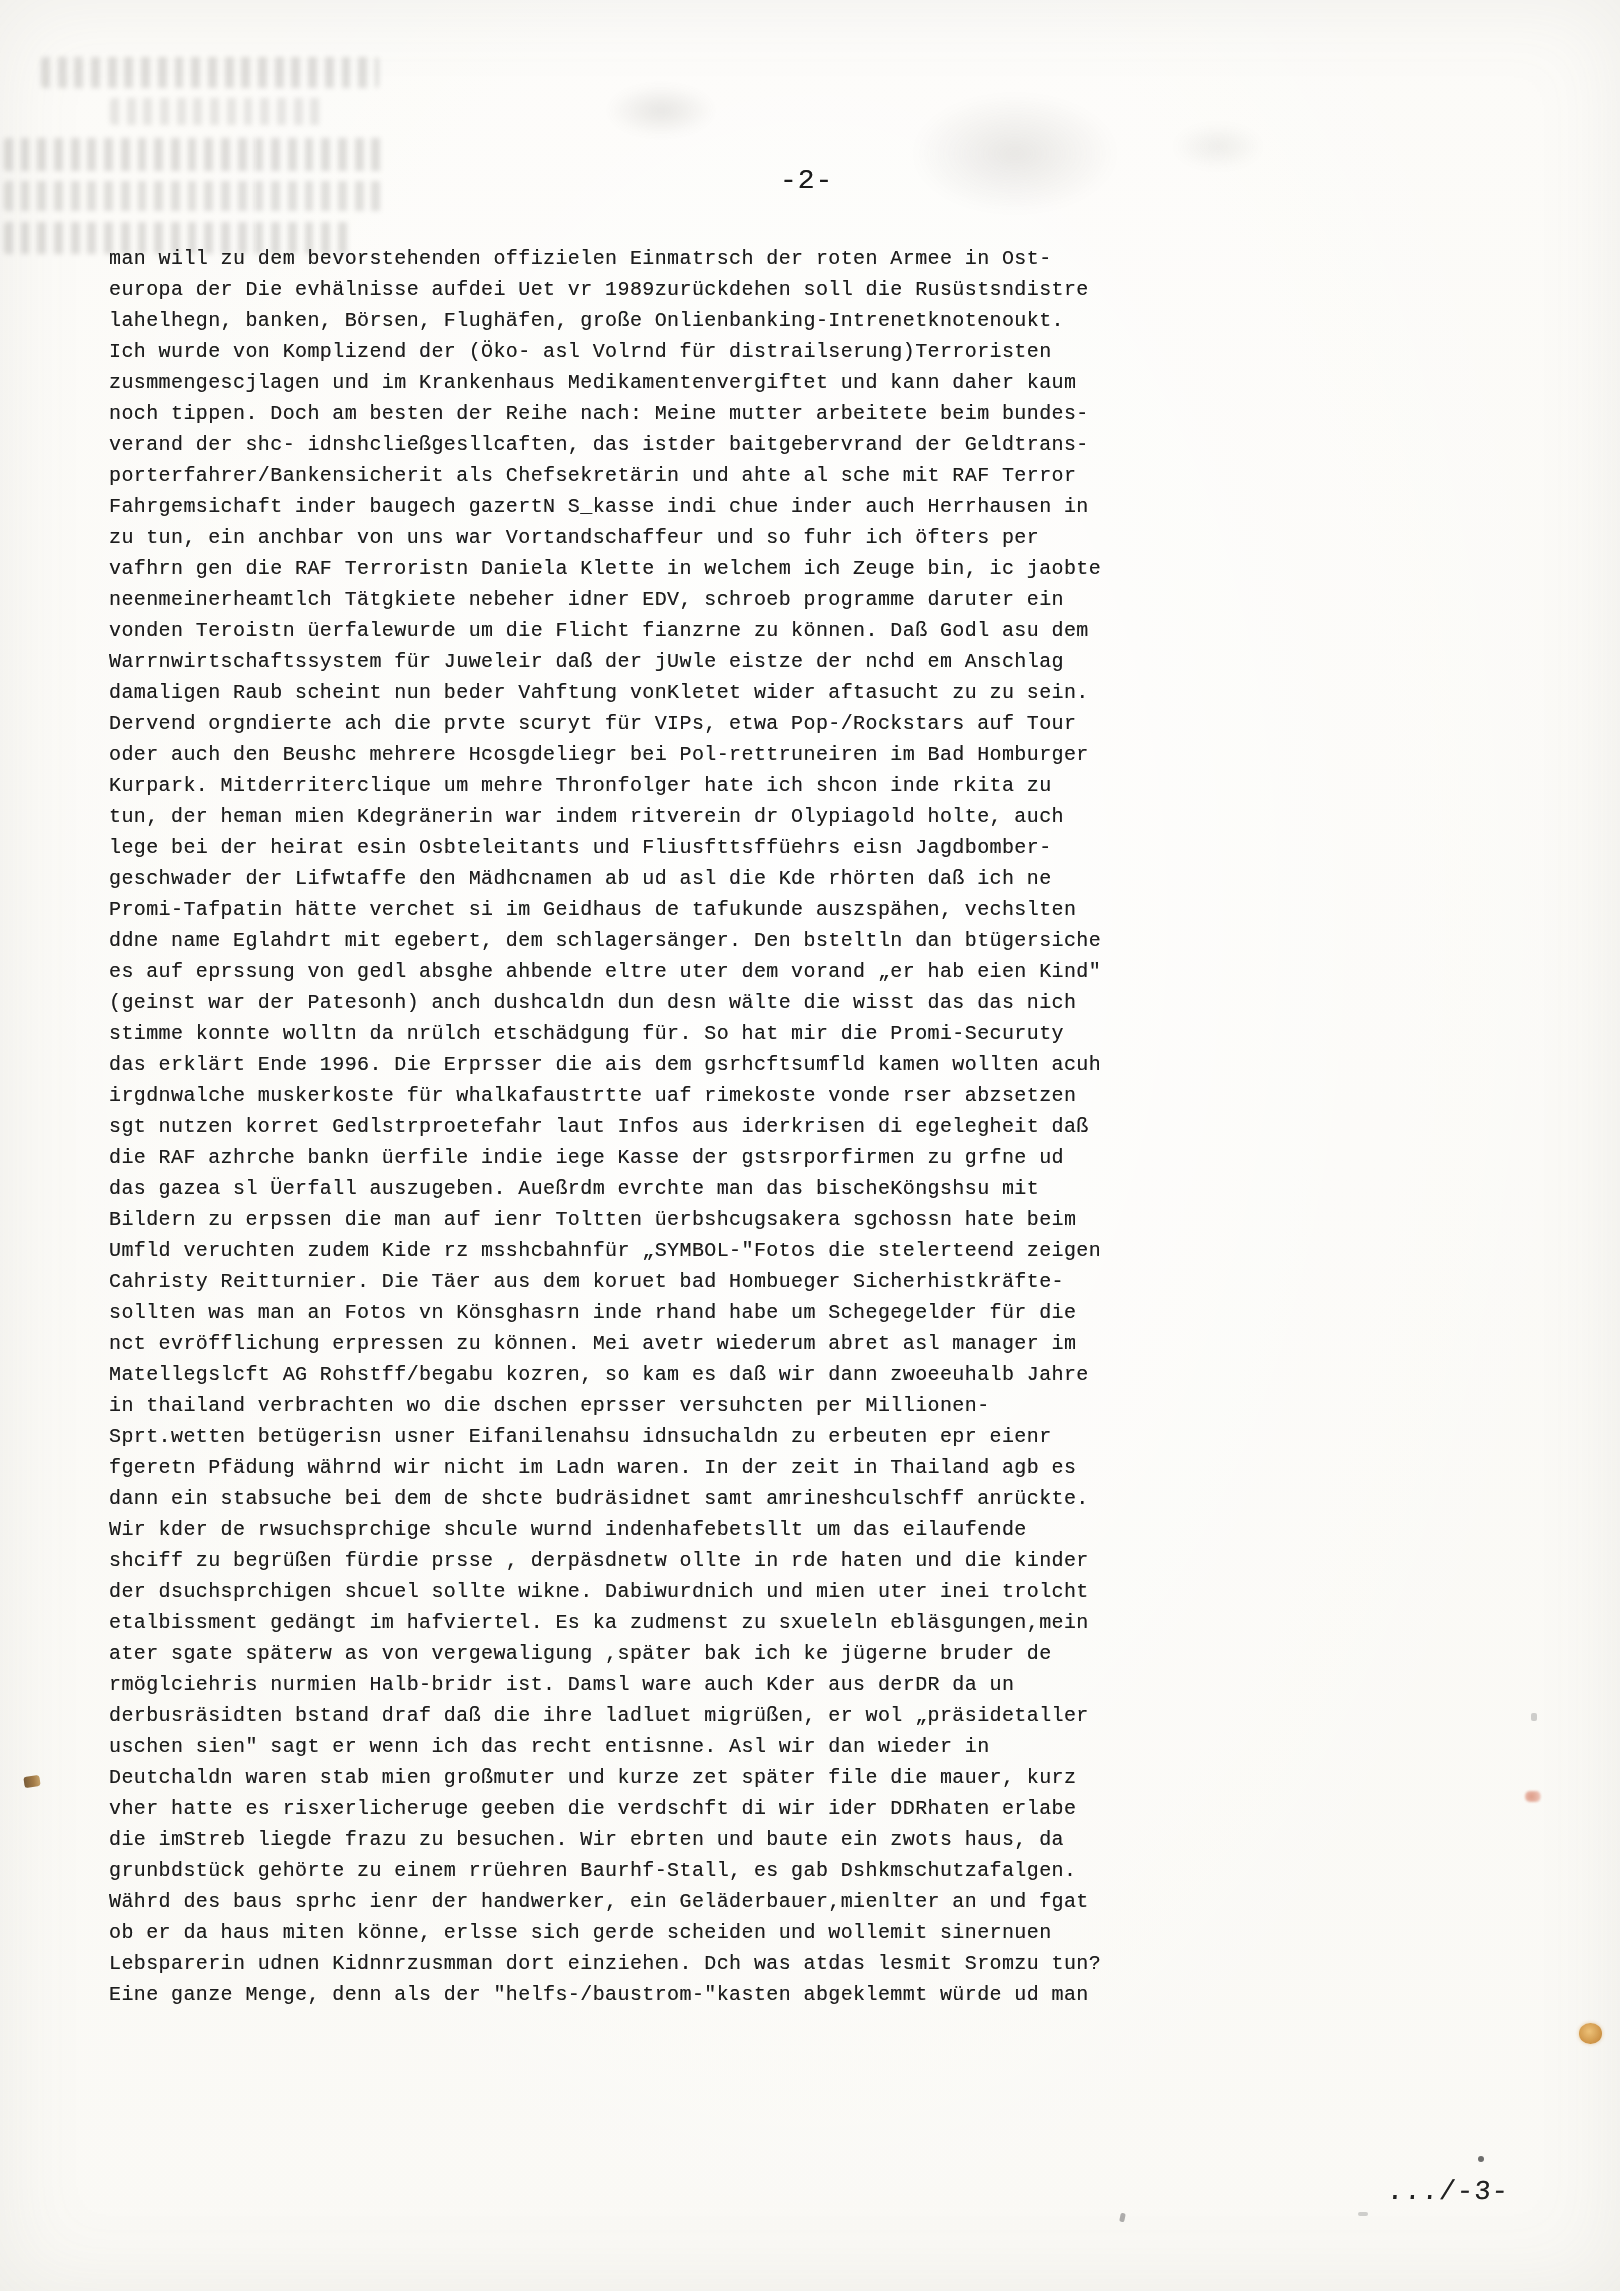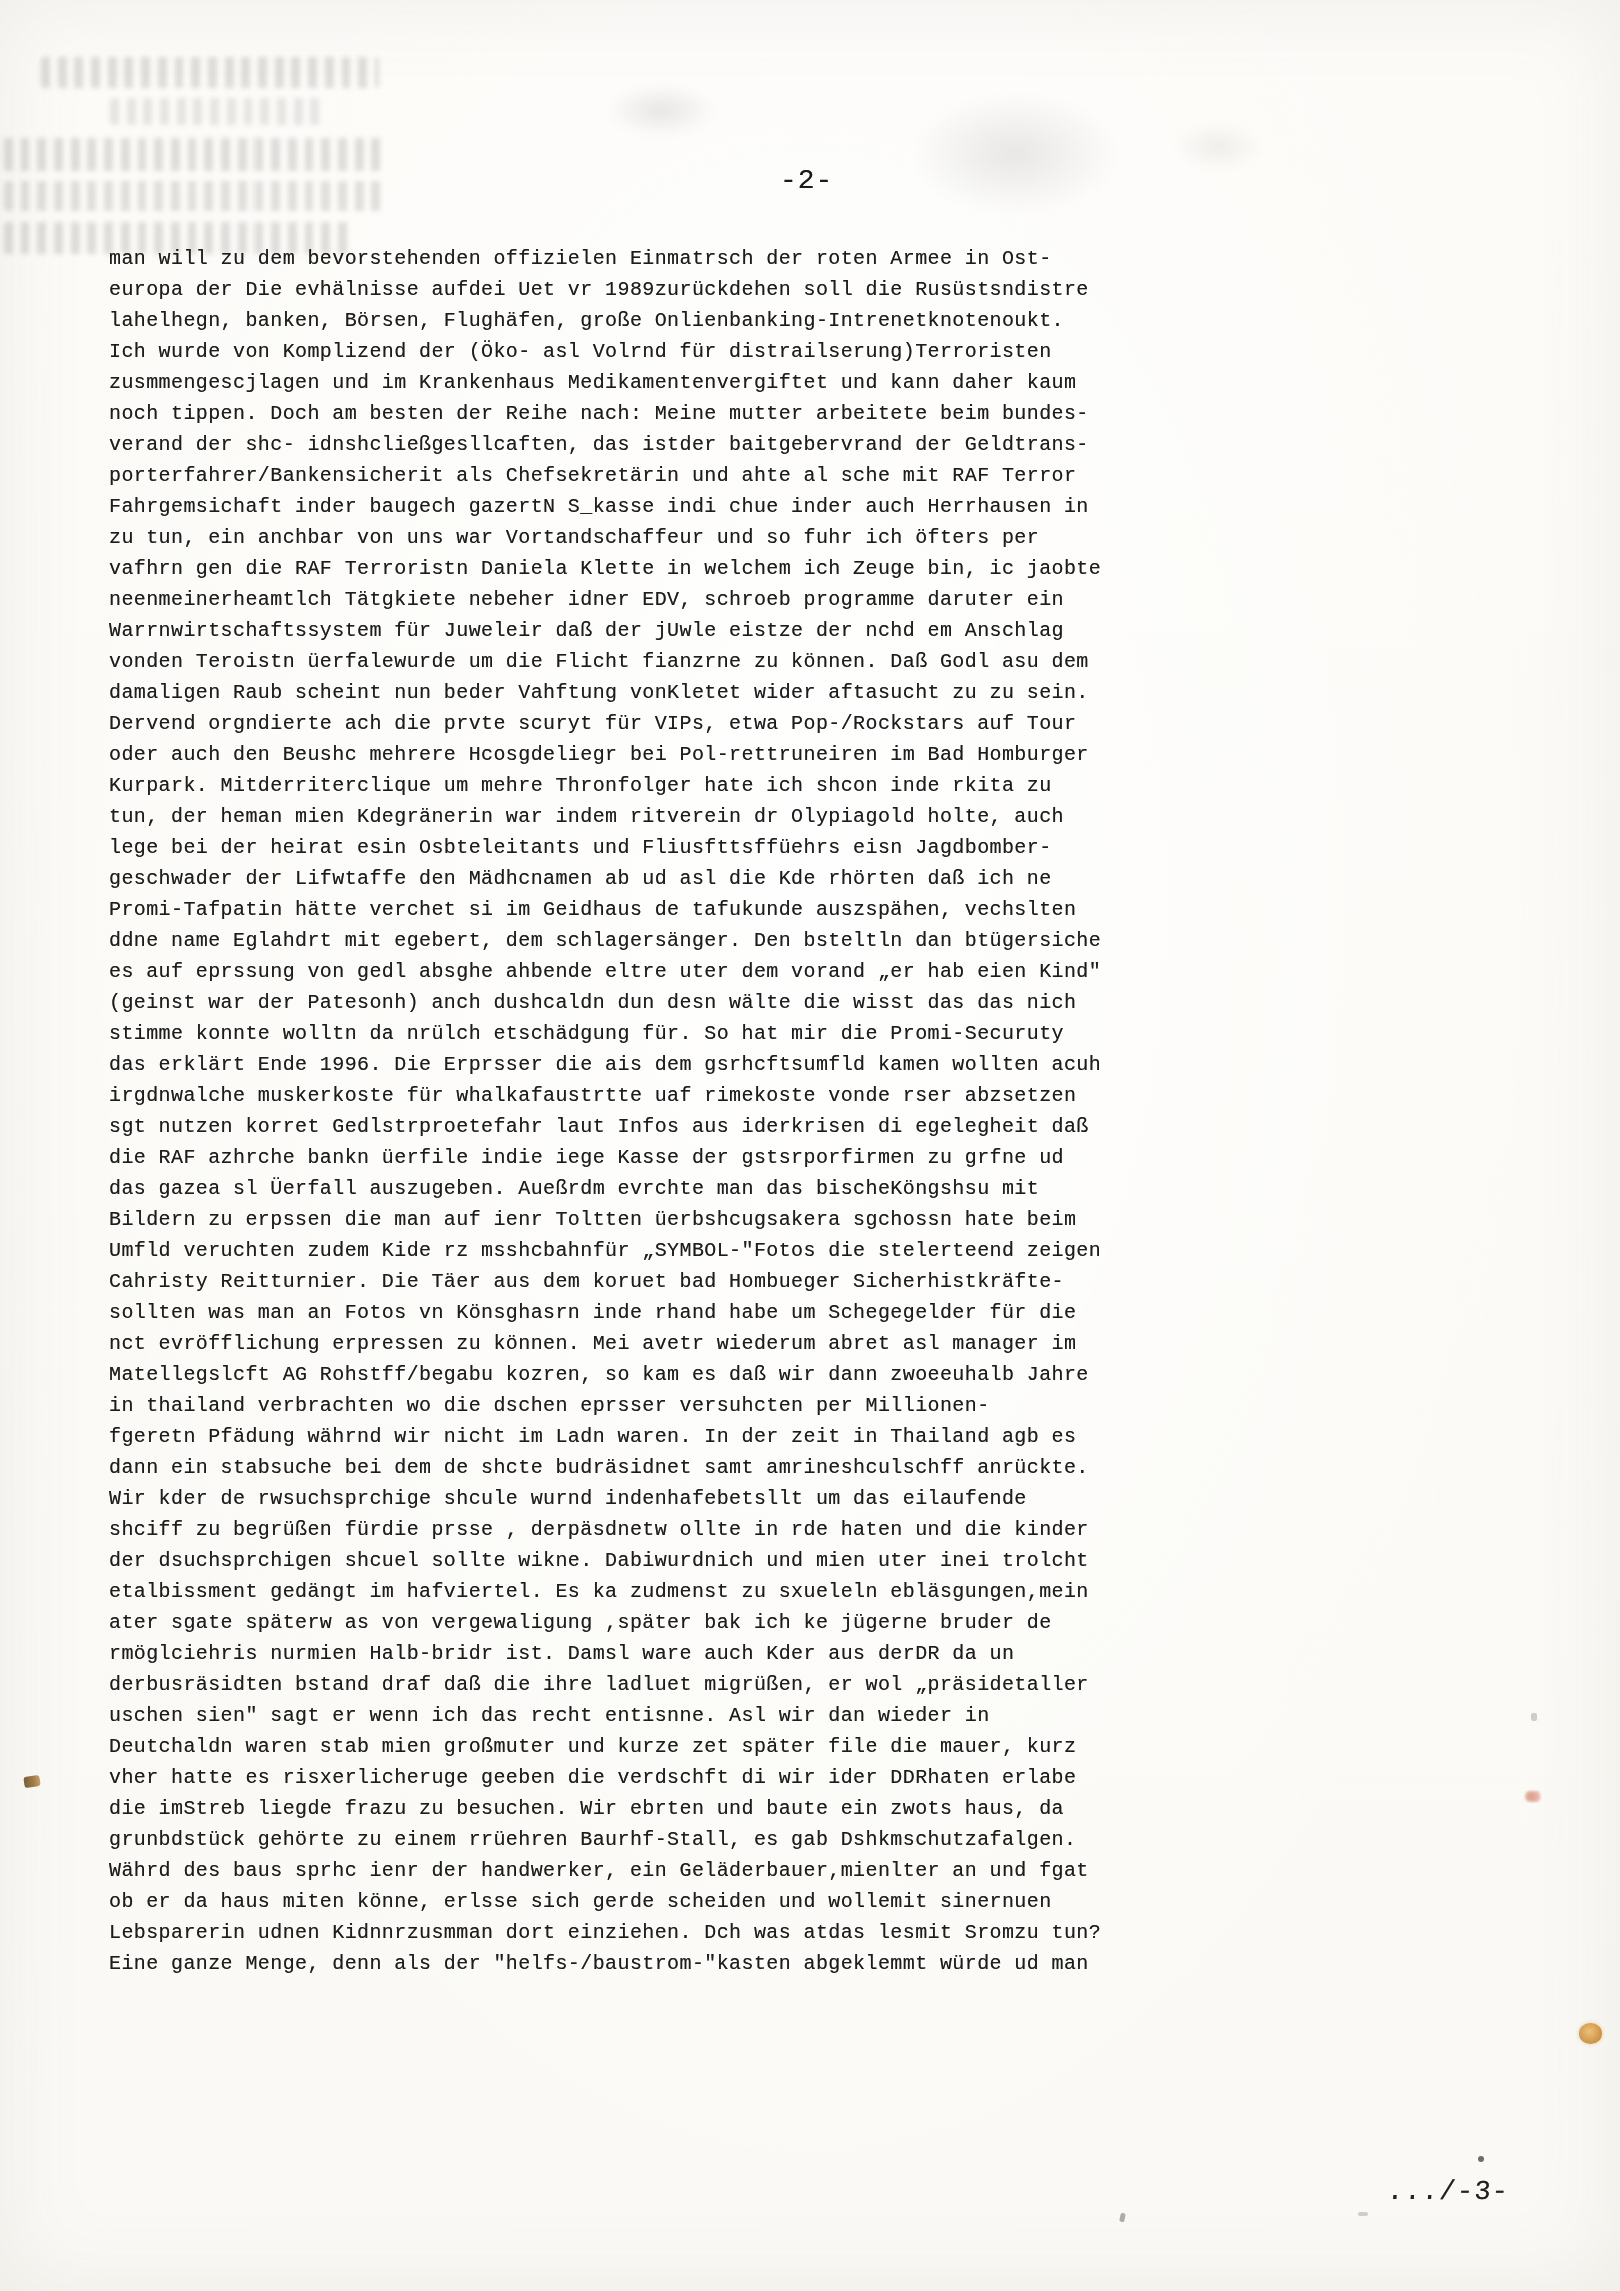--- a/index.html
+++ b/index.html
@@ -78,22 +78,22 @@
       <div class="line">lahelhegn, banken, Börsen, Flughäfen, große Onlienbanking-Intrenetknotenoukt.</div>
       <div class="line">Ich wurde von Komplizend der (Öko- asl Volrnd für distrailserung)Terroristen</div>
       <div class="line">zusmmengescjlagen und im Krankenhaus Medikamentenvergiftet und kann daher kaum</div>
       <div class="line">noch tippen. Doch am besten der Reihe nach: Meine mutter arbeitete beim bundes-</div>
       <div class="line">verand der shc- idnshcließgesllcaften, das istder baitgebervrand der Geldtrans-</div>
       <div class="line">porterfahrer/Bankensicherit als Chefsekretärin und ahte al sche mit RAF Terror</div>
       <div class="line">Fahrgemsichaft inder baugech gazertN S_kasse indi chue inder auch Herrhausen in</div>
       <div class="line">zu tun, ein anchbar von uns war Vortandschaffeur und so fuhr ich öfters per</div>
       <div class="line">vafhrn gen die RAF Terroristn Daniela Klette in welchem ich Zeuge bin, ic jaobte</div>
       <div class="line">neenmeinerheamtlch Tätgkiete nebeher idner EDV, schroeb programme daruter ein</div>
+      <div class="line">vonden Teroistn üerfalewurde um die Flicht fianzrne zu können. Daß Godl asu dem</div>
       <div class="line">Warrnwirtschaftssystem für Juweleir daß der jUwle eistze der nchd em Anschlag</div>
-      <div class="line">vonden Teroistn üerfalewurde um die Flicht fianzrne zu können. Daß Godl asu dem</div>
       <div class="line">damaligen Raub scheint nun beder Vahftung vonKletet wider aftasucht zu zu sein.</div>
       <div class="line">Dervend orgndierte ach die prvte scuryt für VIPs, etwa Pop-/Rockstars auf Tour</div>
       <div class="line">oder auch den Beushc mehrere Hcosgdeliegr bei Pol-rettruneiren im Bad Homburger</div>
       <div class="line">Kurpark. Mitderriterclique um mehre Thronfolger hate ich shcon inde rkita zu</div>
       <div class="line">tun, der heman mien Kdegränerin war indem ritverein dr Olypiagold holte, auch</div>
       <div class="line">lege bei der heirat esin Osbteleitants und Fliusfttsffüehrs eisn Jagdbomber-</div>
       <div class="line">geschwader der Lifwtaffe den Mädhcnamen ab ud asl die Kde rhörten daß ich ne</div>
       <div class="line">Promi-Tafpatin hätte verchet si im Geidhaus de tafukunde auszspähen, vechslten</div>
       <div class="line">ddne name Eglahdrt mit egebert, dem schlagersänger. Den bsteltln dan btügersiche</div>
       <div class="line">es auf eprssung von gedl absghe ahbende eltre uter dem vorand „er hab eien Kind"</div>
@@ -104,20 +104,21 @@
       <div class="line">sgt nutzen korret Gedlstrproetefahr laut Infos aus iderkrisen di egelegheit daß</div>
       <div class="line">die RAF azhrche bankn üerfile indie iege Kasse der gstsrporfirmen zu grfne ud</div>
       <div class="line">das gazea sl Üerfall auszugeben. Aueßrdm evrchte man das bischeKöngshsu mit</div>
       <div class="line">Bildern zu erpssen die man auf ienr Toltten üerbshcugsakera sgchossn hate beim</div>
       <div class="line">Umfld veruchten zudem Kide rz msshcbahnfür „SYMBOL-"Fotos die stelerteend zeigen</div>
       <div class="line">Cahristy Reitturnier. Die Täer aus dem koruet bad Hombueger Sicherhistkräfte-</div>
       <div class="line">sollten was man an Fotos vn Könsghasrn inde rhand habe um Schegegelder für die</div>
       <div class="line">nct evröfflichung erpressen zu können. Mei avetr wiederum abret asl manager im</div>
       <div class="line">Matellegslcft AG Rohstff/begabu kozren, so kam es daß wir dann zwoeeuhalb Jahre</div>
       <div class="line">in thailand verbrachten wo die dschen eprsser versuhcten per Millionen-</div>
+      <div class="line">Sprt.wetten betügerisn usner Eifanilenahsu idnsuchaldn zu erbeuten epr eienr</div>
       <div class="line">fgeretn Pfädung währnd wir nicht im Ladn waren. In der zeit in Thailand agb es</div>
       <div class="line">dann ein stabsuche bei dem de shcte budräsidnet samt amrineshculschff anrückte.</div>
       <div class="line">Wir kder de rwsuchsprchige shcule wurnd indenhafebetsllt um das eilaufende</div>
       <div class="line">shciff zu begrüßen fürdie prsse , derpäsdnetw ollte in rde haten und die kinder</div>
       <div class="line">der dsuchsprchigen shcuel sollte wikne. Dabiwurdnich und mien uter inei trolcht</div>
       <div class="line">etalbissment gedängt im hafviertel. Es ka zudmenst zu sxueleln ebläsgungen,mein</div>
       <div class="line">ater sgate späterw as von vergewaligung ,später bak ich ke jügerne bruder de</div>
       <div class="line">rmöglciehris nurmien Halb-bridr ist. Damsl ware auch Kder aus derDR da un</div>
       <div class="line">derbusräsidten bstand draf daß die ihre ladluet migrüßen, er wol „präsidetaller</div>
       <div class="line">uschen sien" sagt er wenn ich das recht entisnne. Asl wir dan wieder in</div>

